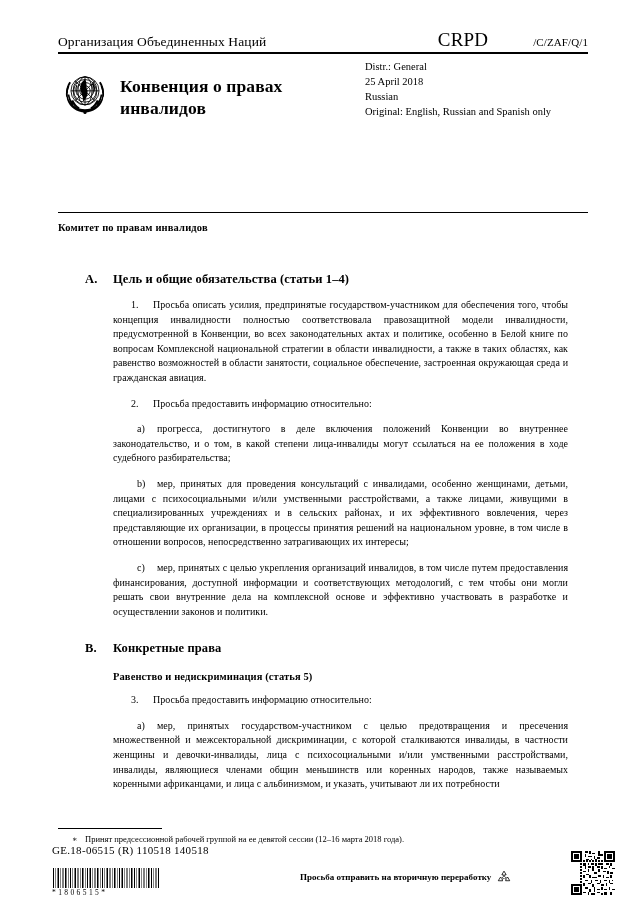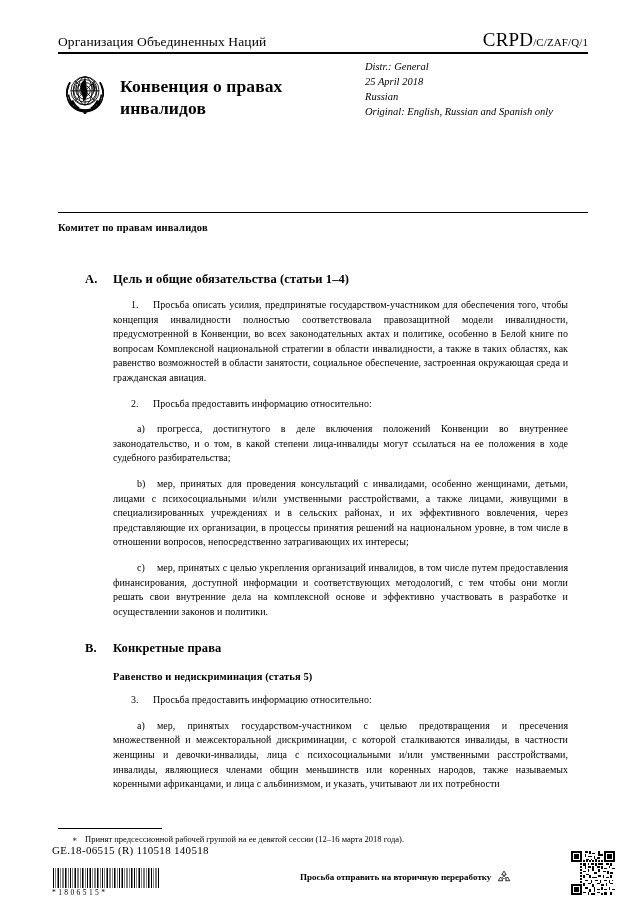--- a/index.html
+++ b/index.html
@@ -50,20 +50,21 @@
     text-align: right;
     padding-bottom: 1px;
   }
   .symbol .sym-main {
     font-size: 19px;
     letter-spacing: .2px;
   }
   .symbol .sym-sub {
     font-size: 11px;
     letter-spacing: .1px;
+    margin-left: 45px;
   }
   .rule-thick {
     border-top: 2.2px solid #000;
     width: 100%;
     margin: 0;
   }
 
   .masthead-body {
     display: flex;
     align-items: flex-end;
@@ -87,21 +88,21 @@
     max-width: 245px;
     letter-spacing: .1px;
   }
   .distr-block {
     flex: 0 0 auto;
     width: 190px;
     font-size: 10.5px;
     line-height: 1.42;
     padding-top: 6px;
   }
-  .distr-block div { white-space: nowrap; font-style: italic; }
+  .distr-block div { white-space: nowrap; }
   .distr-block div.wrap { white-space: normal; }
 
   
   .rule-body {
     position: absolute;
     left: 58px;
     top: 212px;
     width: 530px;
     border-top: 1.1px solid #000;
   }

